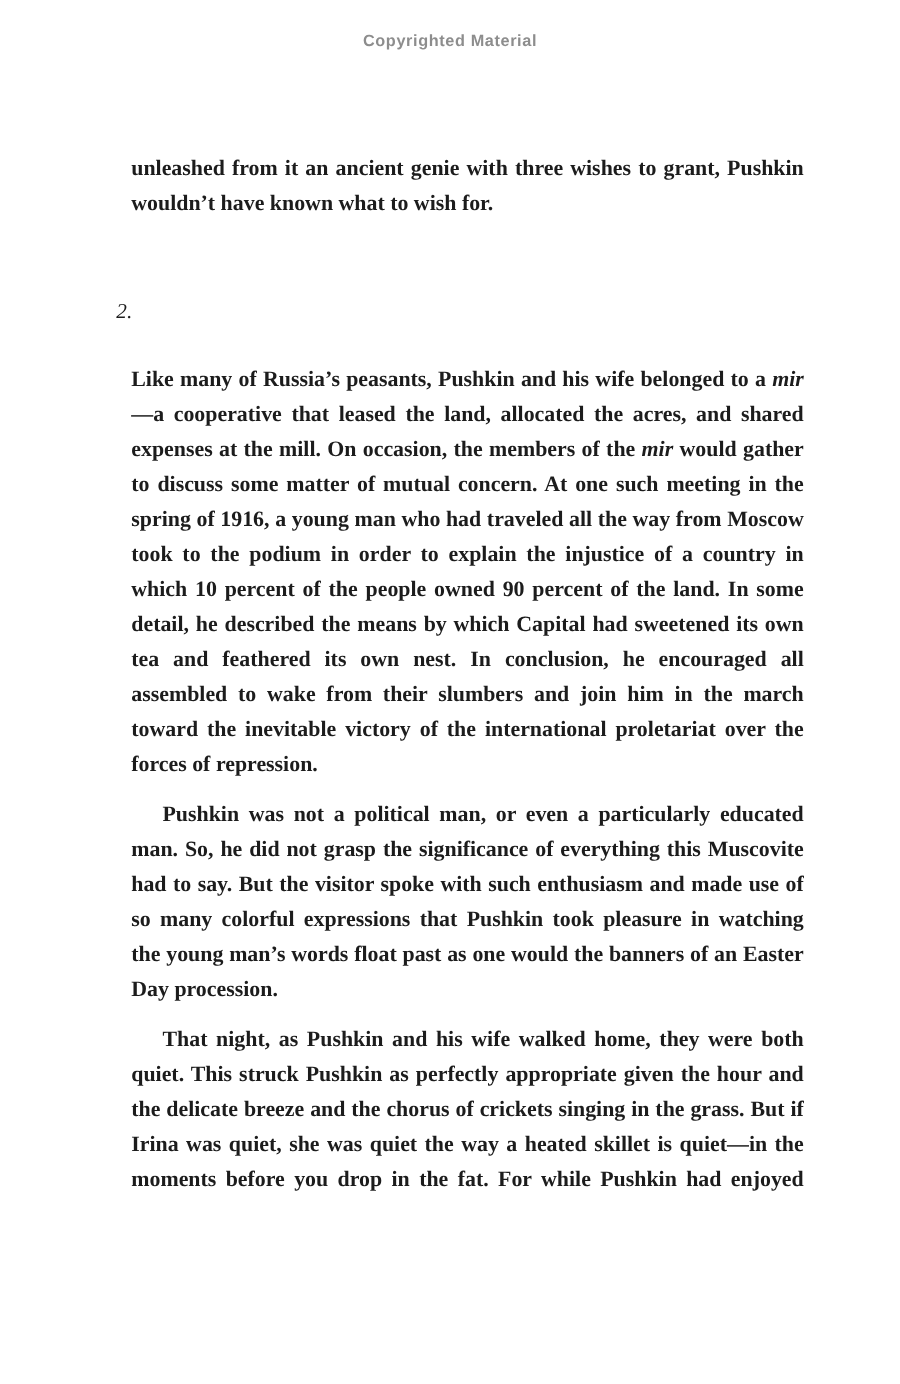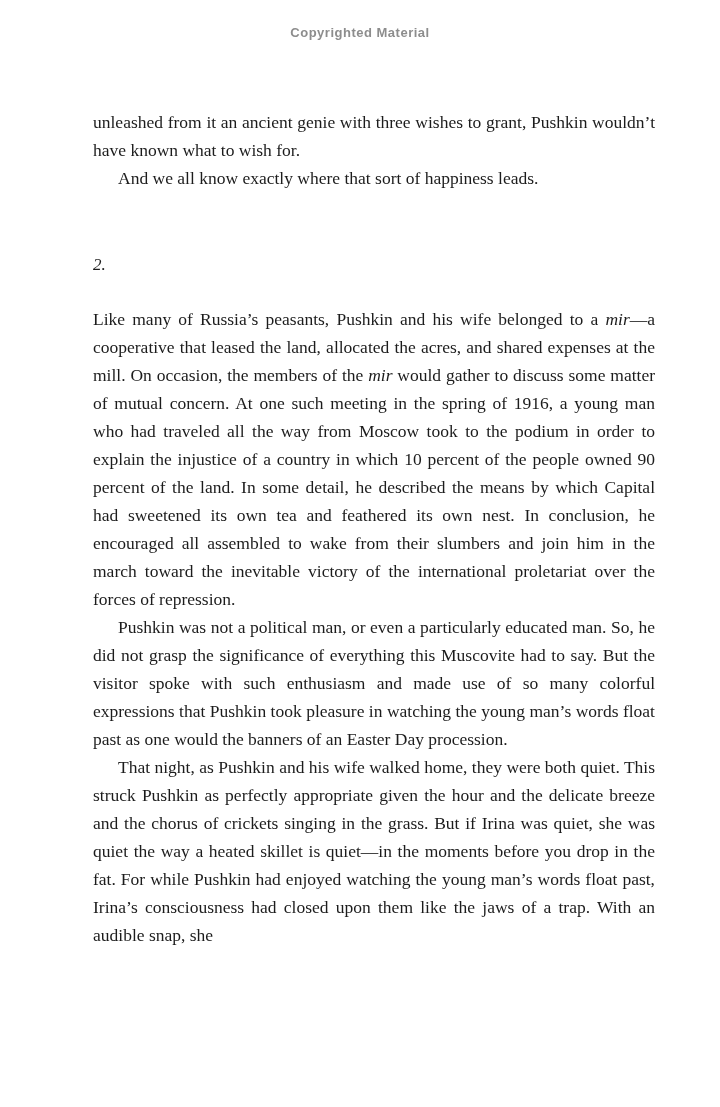--- a/index.html
+++ b/index.html
@@ -55,21 +55,22 @@
     position: absolute;
     left: 93px;
     top: 108px;
     width: 562px;
     font-size: 17.5px;
     line-height: 28px;
     color: #1c1c1c;
     text-align: justify;
   }
   .body-text p.para {
-    margin: 0;
+    margin: 12px;
+    font-weight: bold;
   }
   .body-text p.para.indent {
     text-indent: 25px;
   }
   .body-text .section-number {
     font-style: italic;
     font-size: 17px;
     margin-top: 59px;
     margin-bottom: 26px;
     text-align: left;
@@ -81,21 +82,20 @@
 </head>
 <body>
 
 <div class="page">
 
   <div class="copyright top">Copyrighted Material</div>
 
 
   <div class="body-text">
       <p class="para"><span>unleashed from it an ancient genie with three wishes to grant, Pushkin wouldn’t have known what to wish for.</span></p>
-      <p class="para indent"><span>And we all know exactly where that sort of happiness leads.</span></p>
       <div class="section-number">2.</div>
       <p class="para"><span>Like many of Russia’s peasants, Pushkin and his wife belonged to a </span><em>mir</em><span>—a cooperative that leased the land, allocated the acres, and shared expenses at the mill. On occasion, the members of the </span><em>mir</em><span> would gather to discuss some matter of mutual concern. At one such meeting in the spring of 1916, a young man who had traveled all the way from Moscow took to the podium in order to explain the injustice of a country in which 10 percent of the people owned 90 percent of the land. In some detail, he described the means by which Capital had sweetened its own tea and feathered its own nest. In conclusion, he encouraged all assembled to wake from their slumbers and join him in the march toward the inevitable victory of the international proletariat over the forces of repression.</span></p>
       <p class="para indent"><span>Pushkin was not a political man, or even a particularly educated man. So, he did not grasp the significance of everything this Muscovite had to say. But the visitor spoke with such enthusiasm and made use of so many colorful expressions that Pushkin took pleasure in watching the young man’s words float past as one would the banners of an Easter Day procession.</span></p>
       <p class="para indent"><span>That night, as Pushkin and his wife walked home, they were both quiet. This struck Pushkin as perfectly appropriate given the hour and the delicate breeze and the chorus of crickets singing in the grass. But if Irina was quiet, she was quiet the way a heated skillet is quiet—in the moments before you drop in the fat. For while Pushkin had enjoyed watching the young man’s words float past, Irina’s consciousness had closed upon them like the jaws of a trap. With an audible snap, she</span></p>
     </div>
 
   <div class="copyright bottom">Copyrighted Material</div>
 
 </div>
 

